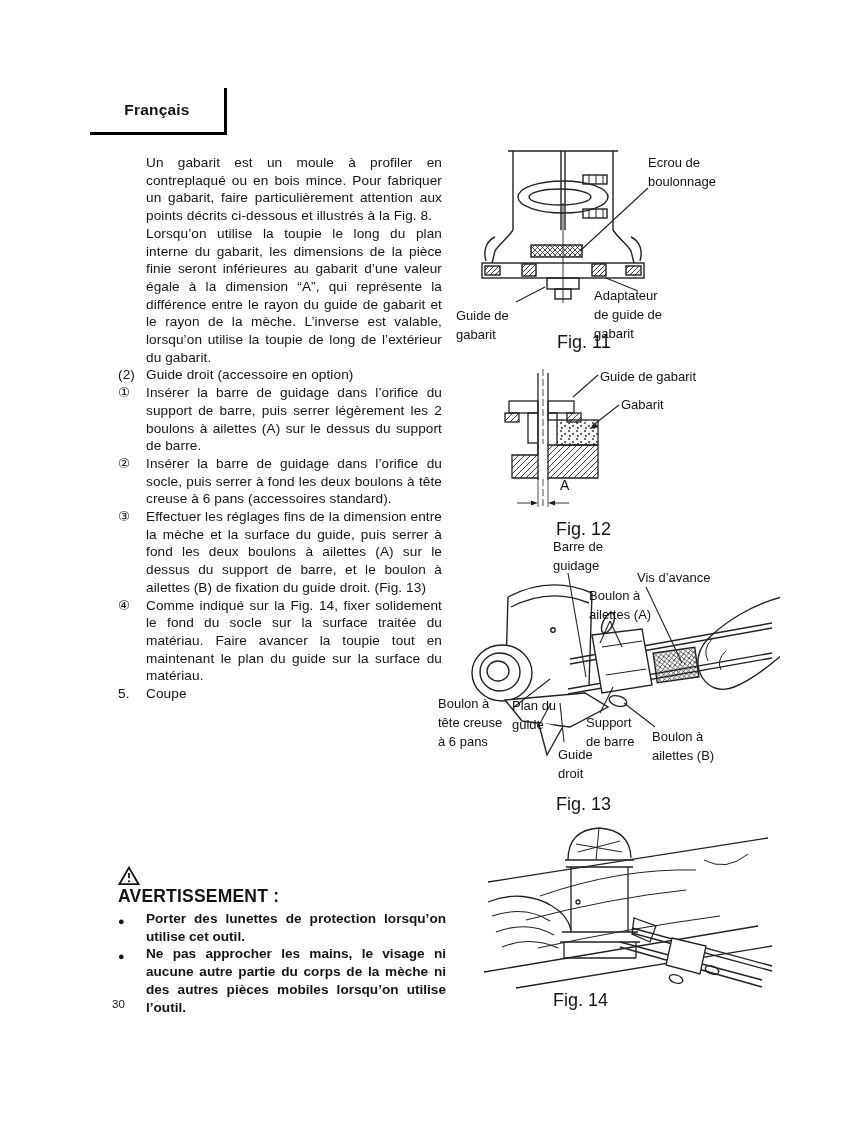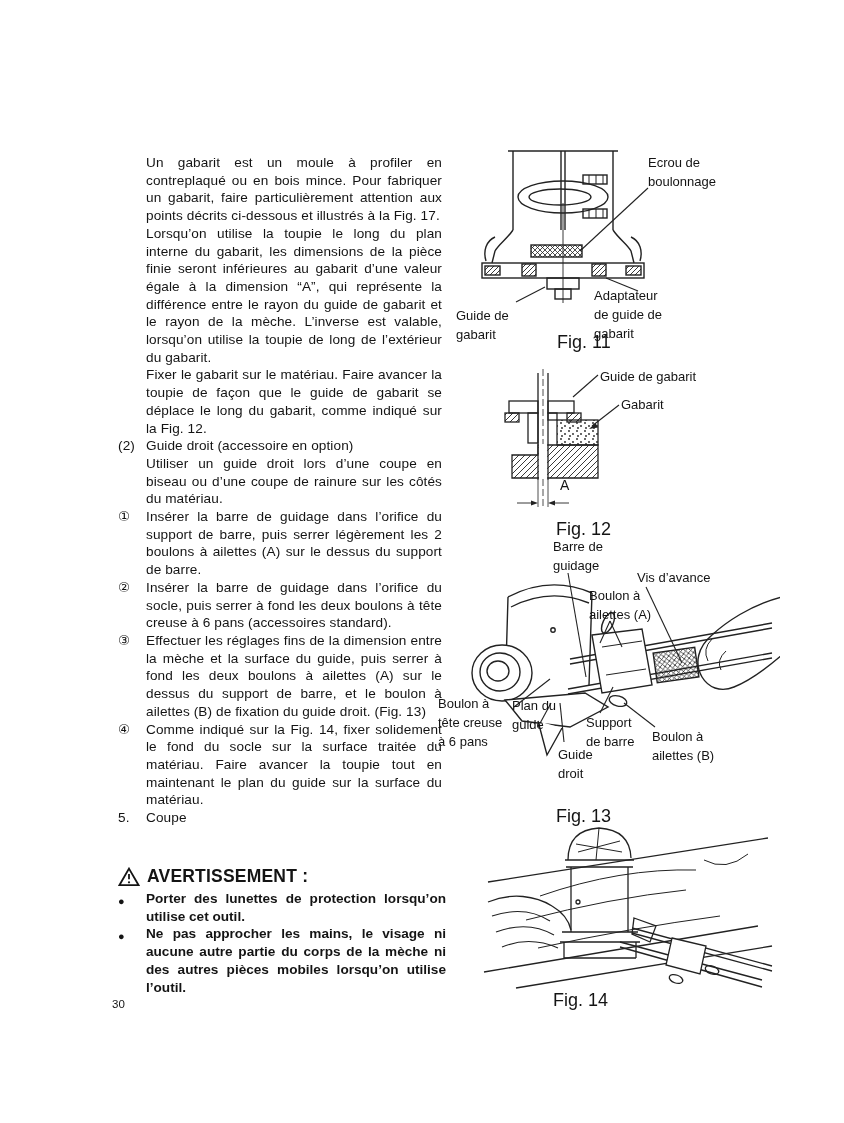--- a/index.html
+++ b/index.html
@@ -18,61 +18,56 @@
   
   .textcol{
     position:absolute;left:118px;top:154px;width:324px;
     font-size:13.6px;line-height:17.7px;letter-spacing:0.1px;
   }
   .trow{display:flex;}
   .marker{flex:0 0 28px;}
   .ttext{flex:1;text-align:justify;}
   
   .warning{position:absolute;left:118px;top:866px;width:328px;}
-  .warn-head{display:flex;align-items:flex-end;margin-bottom:3px;}
+  .warn-head{display:flex;align-items:flex-start;margin-bottom:3px;flex-direction:column;}
   .warn-tri{margin-right:7px;}
   .warn-title{font-weight:bold;font-size:17.5px;letter-spacing:0.2px;}
   .wrow{display:flex;font-weight:bold;font-size:13.6px;line-height:17.7px;}
   .wmark{flex:0 0 28px;font-size:11px;padding-top:3px;}
   .wtext{flex:1;text-align:justify;}
   .pagenum{position:absolute;left:112px;top:998px;font-size:11.5px;}
   
   .figart{position:absolute;z-index:1;}
   .figlabel{
     position:absolute;z-index:2;font-size:13px;line-height:19px;
     white-space:pre-line;background:transparent;
   }
   .figcap{position:absolute;z-index:2;font-size:18px;}
 </style>
 </head>
 <body>
 
 <div class="page">
 
+  <div class="lang-tab">
+    <span>Français</span>
+  </div>
 
   <div class="textcol" id="text-rows">
       <div class="trow">
         <span class="marker"></span>
-        <span class="ttext">Un gabarit est un moule à profiler en contreplaqué ou en bois mince. Pour fabriquer un gabarit, faire particulièrement attention aux points décrits ci-dessous et illustrés à la Fig. 17.</span>
+        <span class="ttext">Un gabarit est un moule à profiler en contreplaqué ou en bois mince. Pour fabriquer un gabarit, faire particulièrement attention aux points décrits ci-dessous et illustrés à la Fig. 8.</span>
       </div>
       <div class="trow">
         <span class="marker"></span>
         <span class="ttext">Lorsqu’on utilise la toupie le long du plan interne du gabarit, les dimensions de la pièce finie seront inférieures au gabarit d’une valeur égale à la dimension “A”, qui représente la différence entre le rayon du guide de gabarit et le rayon de la mèche. L’inverse est valable, lorsqu’on utilise la toupie de long de l’extérieur du gabarit.</span>
       </div>
       <div class="trow">
-        <span class="marker"></span>
-        <span class="ttext">Fixer le gabarit sur le matériau. Faire avancer la toupie de façon que le guide de gabarit se déplace le long du gabarit, comme indiqué sur la Fig. 12.</span>
-      </div>
-      <div class="trow">
         <span class="marker">(2)</span>
         <span class="ttext">Guide droit (accessoire en option)</span>
-      </div>
-      <div class="trow">
-        <span class="marker"></span>
-        <span class="ttext">Utiliser un guide droit lors d’une coupe en biseau ou d’une coupe de rainure sur les côtés du matériau.</span>
       </div>
       <div class="trow">
         <span class="marker">①</span>
         <span class="ttext">Insérer la barre de guidage dans l’orifice du support de barre, puis serrer légèrement les 2 boulons à ailettes (A) sur le dessus du support de barre.</span>
       </div>
       <div class="trow">
         <span class="marker">②</span>
         <span class="ttext">Insérer la barre de guidage dans l’orifice du socle, puis serrer à fond les deux boulons à tête creuse à 6 pans (accessoires standard).</span>
       </div>
       <div class="trow">
@@ -265,17 +260,17 @@
 tête creuse
 à 6 pans</div>
   <div class="figlabel" style="left:512px;top:696px;">Plan du
 guide</div>
   <div class="figlabel" style="left:558px;top:745px;">Guide
 droit</div>
   <div class="figlabel" style="left:586px;top:713px;">Support
 de barre</div>
   <div class="figlabel" style="left:652px;top:727px;">Boulon à
 ailettes (B)</div>
-  <div class="figcap" style="left:556px;top:794px;margin-top:12px;">Fig. 13</div>
+  <div class="figcap" style="left:556px;top:794px;">Fig. 13</div>
 
   <div class="figcap" style="left:553px;top:990px;">Fig. 14</div>
 
 </div>
 
 </body></html>

